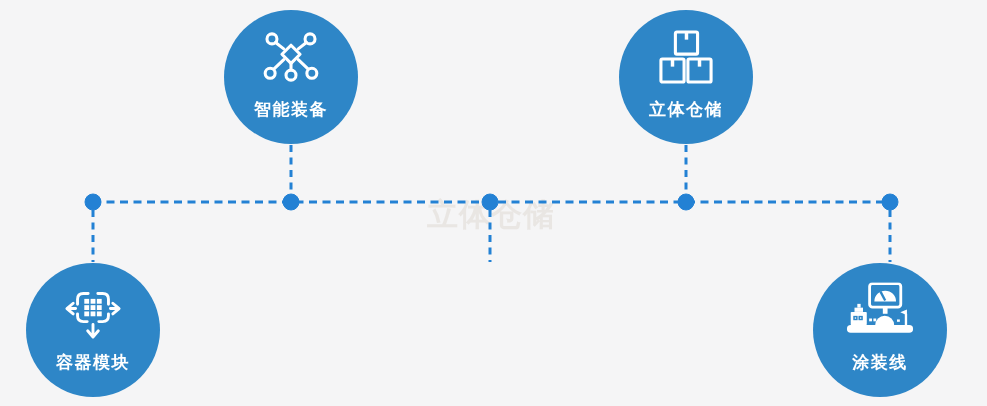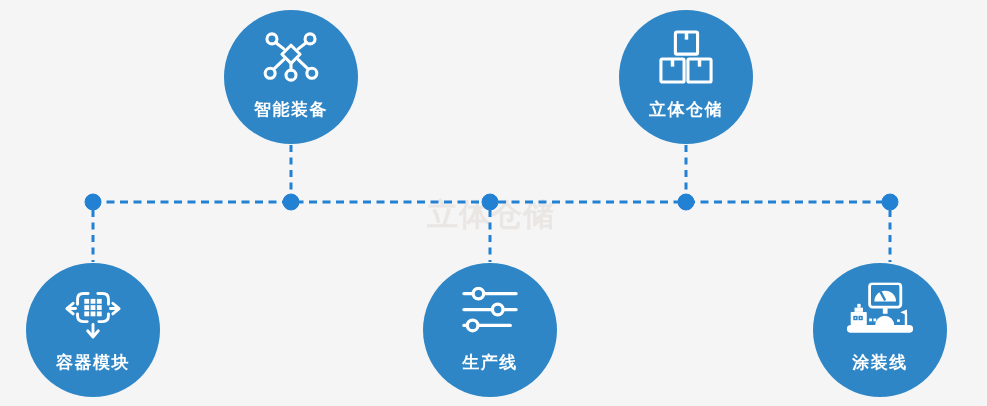--- a/index.html
+++ b/index.html
@@ -142,33 +142,20 @@
           <rect x="34" y="26" width="5" height="5"></rect>
           <rect x="21" y="32.5" width="5" height="5"></rect>
           <rect x="27.5" y="32.5" width="5" height="5"></rect>
           <rect x="34" y="32.5" width="5" height="5"></rect>
         </g>
       </svg>
     </span>
     <span class="label">容器模块</span>
   </div>
 
-  <div class="node node-3">
-    <span class="icon">
-      <svg class="icon-svg" width="56" height="47" viewBox="0 0 58 48" fill="none" stroke-width="3.4" stroke-linecap="round">
-        <line x1="2" y1="7" x2="56" y2="7"></line>
-        <circle cx="17" cy="7" r="5.5" style="fill:var(--node-fill,#2e86c7)"></circle>
-        <line x1="2" y1="23.5" x2="56" y2="23.5"></line>
-        <circle cx="37" cy="23.5" r="5.5" style="fill:var(--node-fill,#2e86c7)"></circle>
-        <line x1="2" y1="40" x2="50" y2="40"></line>
-        <circle cx="11" cy="40" r="5.5" style="fill:var(--node-fill,#2e86c7)"></circle>
-      </svg>
-    </span>
-    <span class="label">生产线</span>
-  </div>
 
   <div class="node node-4">
     <span class="icon">
       <svg class="icon-svg" width="68" height="55" viewBox="0 0 72 58" fill="none" stroke-width="3">
         <rect x="25" y="1" width="33" height="25" rx="3"></rect>
         <path d="M 30,20 A 11.5,11.5 0 0 1 53,20 Z" fill="#ffffff" stroke="none"></path>
         <line x1="41.5" y1="19" x2="36.5" y2="9.5" style="stroke:var(--node-fill,#2e86c7)" stroke-width="2.5"></line>
         <g fill="#ffffff" stroke="none">
           <rect x="39" y="26" width="5" height="7"></rect>
           <path d="M 31,45 A 10,10 0 0 1 51,45 Z"></path>

